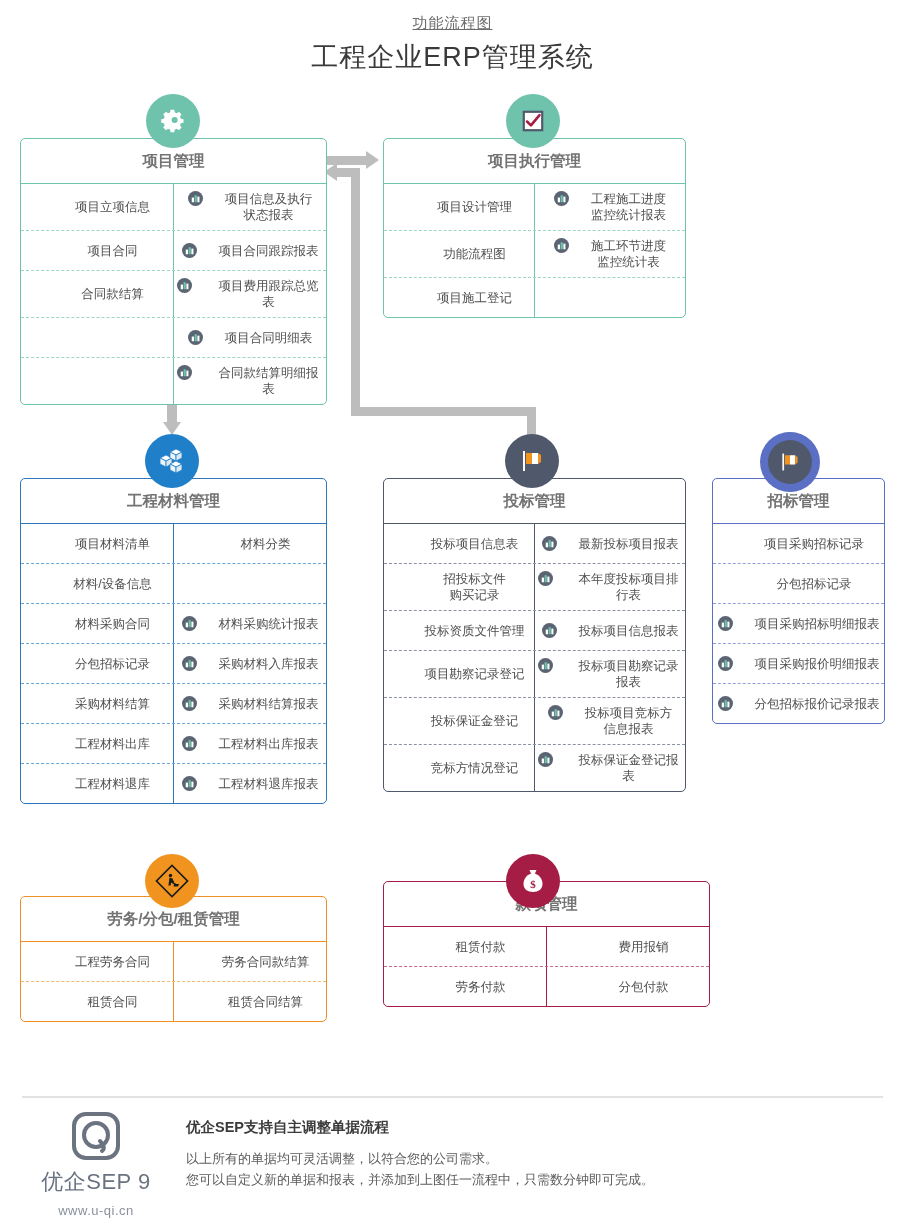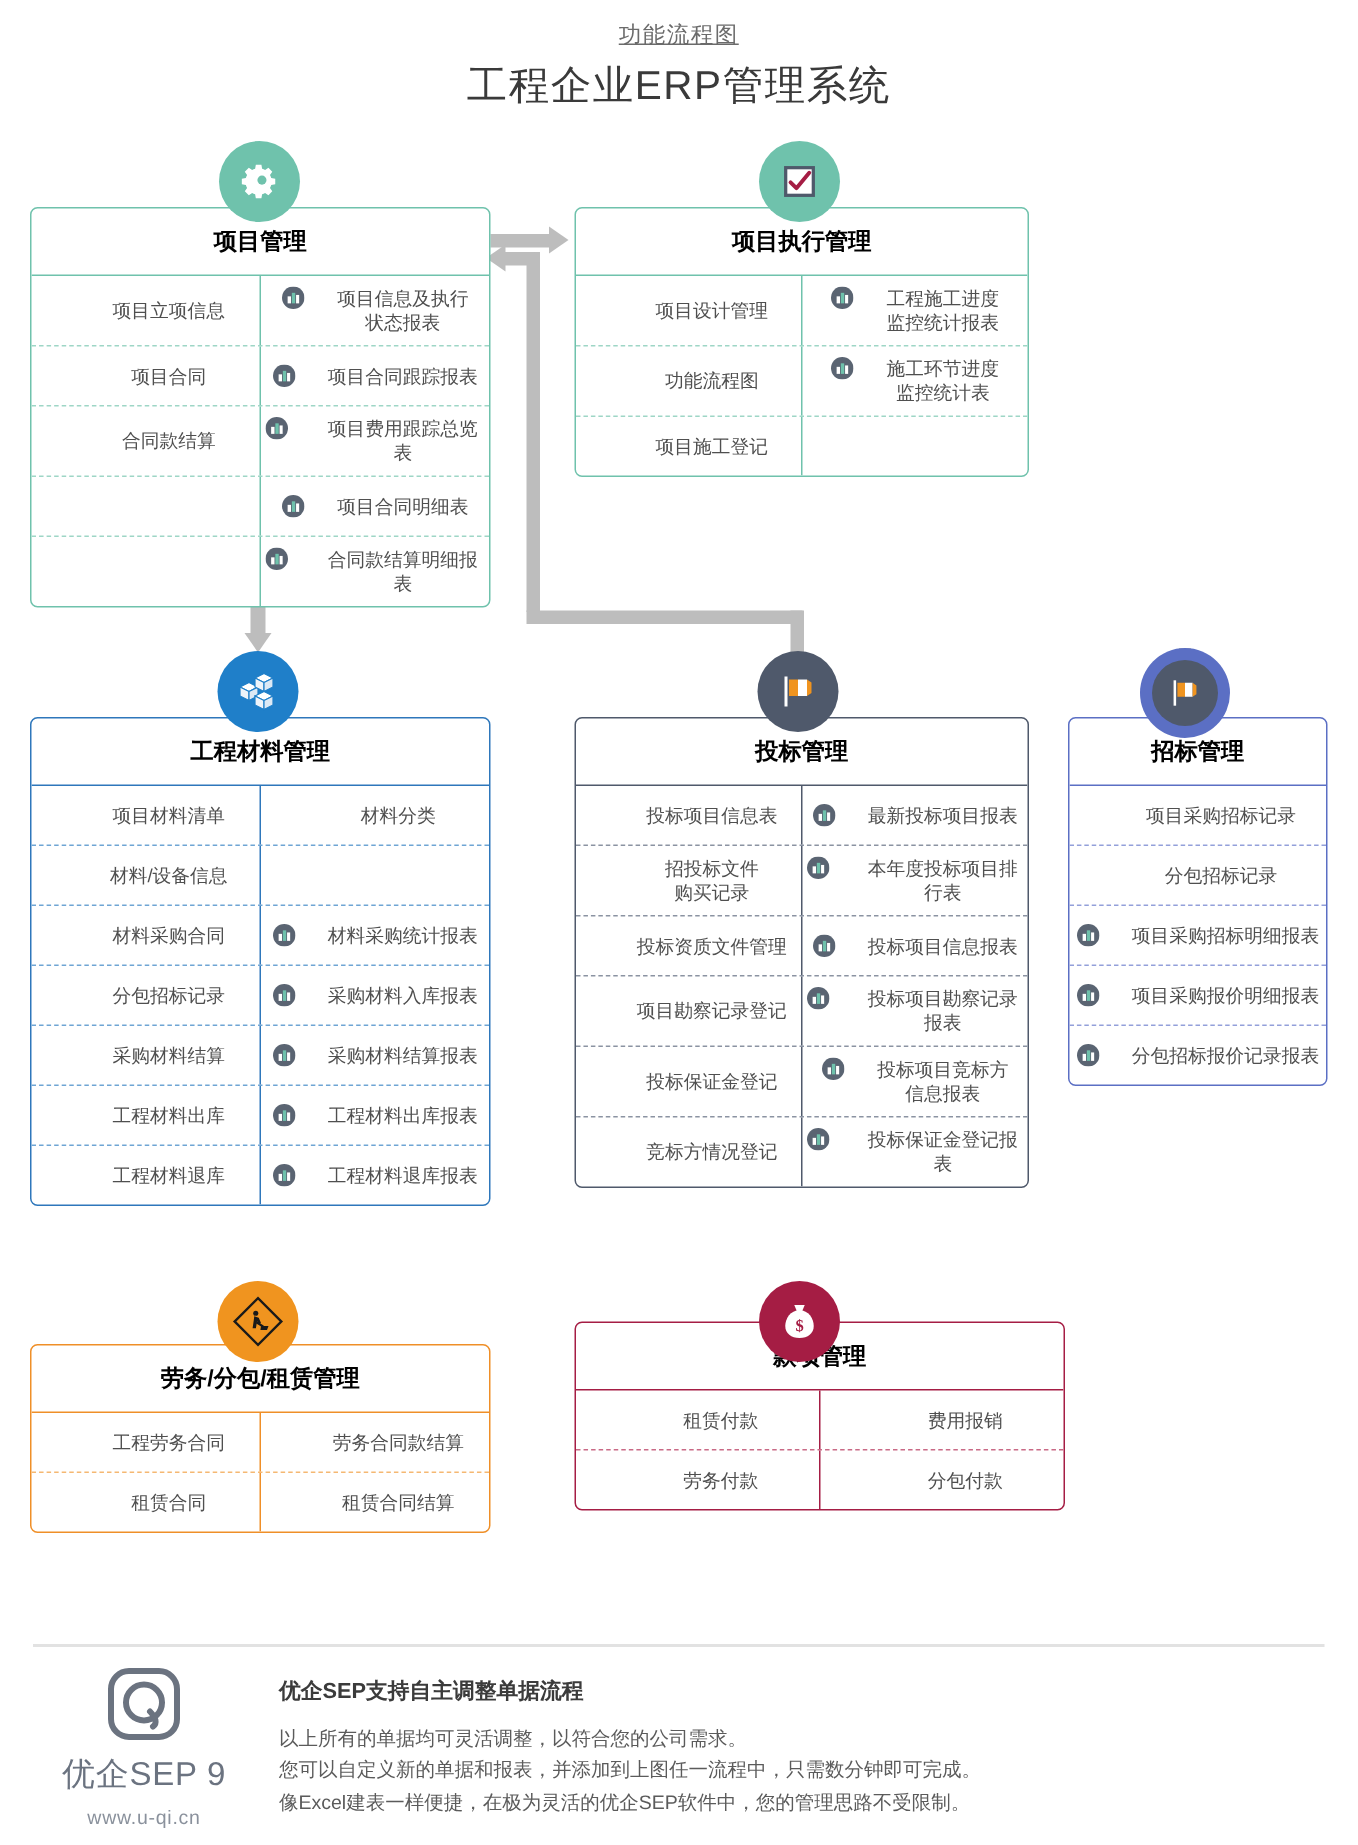--- a/index.html
+++ b/index.html
@@ -28,21 +28,21 @@
     background:#fff;
     border:1.6px solid #cfcfcf;
     border-radius:5px;
     overflow:hidden;
     z-index:2;
   }
   .card-title {
     text-align:center;
     font-weight:bold;
     font-size:15.5px;
-    color:#000000;
+    color:#737373;
     padding:12px 4px 11px;
     border-bottom:1.4px solid #cfcfcf;
   }
   .row { display:flex; }
   .row + .row { border-top:1.3px dashed #cfcfcf; }
   .cell {
     flex:1 1 0;
     display:flex;
     align-items:center;
     justify-content:center;
@@ -688,17 +688,16 @@
         <circle cx="26" cy="25" r="12" fill="none" stroke="#6b7380" stroke-width="4"></circle>
         <path d="M30 31 C34 35 35 39 32 41" fill="none" stroke="#6b7380" stroke-width="4" stroke-linecap="round"></path>
       </svg>
       <div class="logo-name">优企SEP 9</div>
       <div class="logo-url">www.u-qi.cn</div>
     </div>
     <div class="foot-text">
       <div class="foot-head">优企SEP支持自主调整单据流程</div>
       <div class="foot-line">以上所有的单据均可灵活调整，以符合您的公司需求。</div>
       <div class="foot-line">您可以自定义新的单据和报表，并添加到上图任一流程中，只需数分钟即可完成。</div>
-      <div class="foot-line">像Excel建表一样便捷，在极为灵活的优企SEP软件中，您的管理思路不受限制。</div>
     </div>
   </div>
 
 </div>
 
 </body></html>

